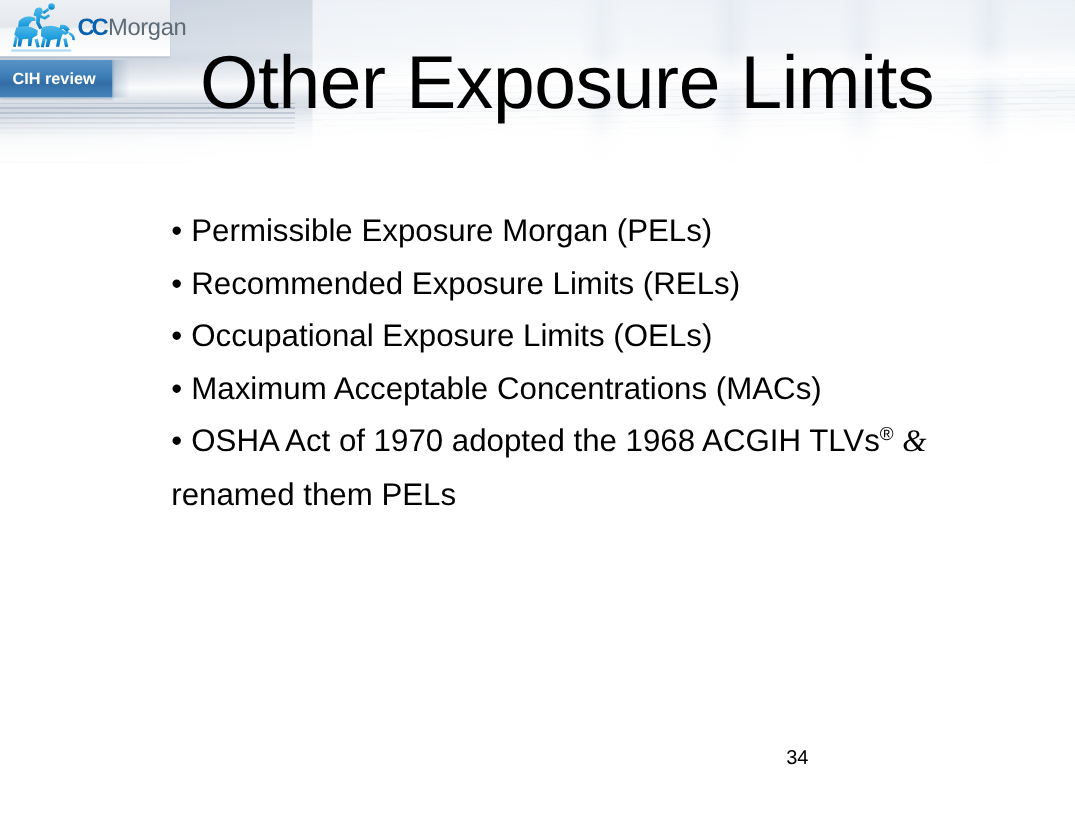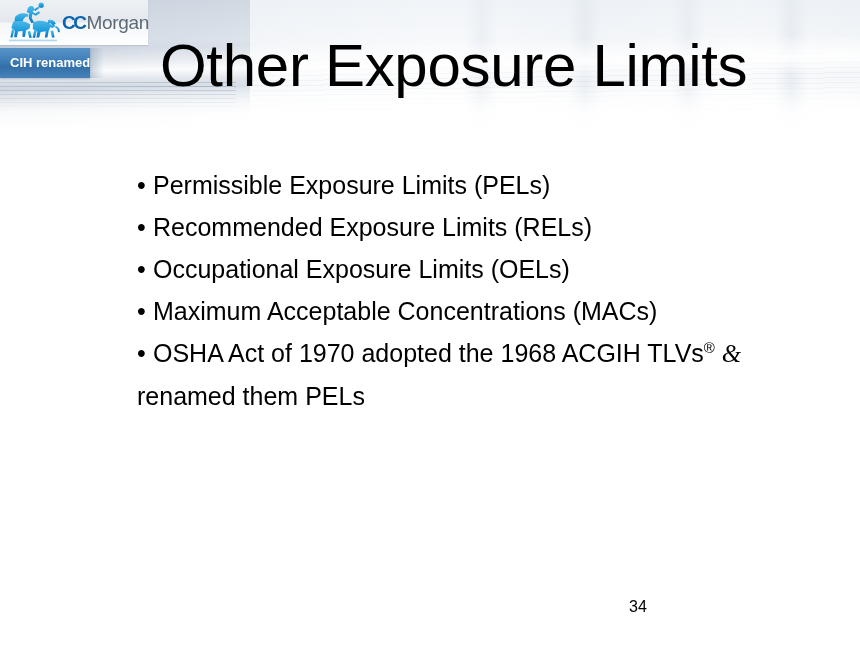--- a/index.html
+++ b/index.html
@@ -127,21 +127,21 @@
     width: 860px;
     height: 46px;
     background: linear-gradient(to bottom, rgba(255,255,255,0) 0%, rgba(255,255,255,.85) 55%, #ffffff 100%);
   }
 
   
   .logo-plate {
     position: absolute;
     left: 0;
     top: 0;
-    width: 148px;
+    width: 136px;
     height: 45px;
     background: linear-gradient(to bottom, #eef1f4 0%, #e4e8ed 48%, #f4f6f8 52%, #ffffff 100%);
     box-shadow: 0 1px 1px rgba(120,135,155,.25);
   }
   .logo-emblem {
     position: absolute;
     left: 5px;
     top: 2px;
     width: 58px;
     height: 41px;
@@ -305,29 +305,29 @@
         <path d="M4 37.4 h48 v1.8 h-48z" opacity=".35"></path>
       </g>
     </svg>
     <div class="logo-word">
       <span class="logo-cc">CC</span><span class="logo-morgan">Morgan</span>
     </div>
   </div>
 
   <div class="cih-tab-tail"></div>
   <div class="cih-tab">
-    <div class="cih-tab-label">CIH renamed</div>
+    <div class="cih-tab-label">CIH review</div>
   </div>
 
   <div class="slide-title">Other Exposure Limits</div>
 
   <div class="body-block">
 
     <div class="line">
-      <span class="bullet">•</span><span>Permissible Exposure Limits (PELs)</span>
+      <span class="bullet">•</span><span>Permissible Exposure Morgan (PELs)</span>
     </div>
 
 
     <div class="line">
       <span class="bullet">•</span><span>Recommended Exposure Limits (RELs)</span>
     </div>
 
 
     <div class="line">
       <span class="bullet">•</span><span>Occupational Exposure Limits (OELs)</span>

